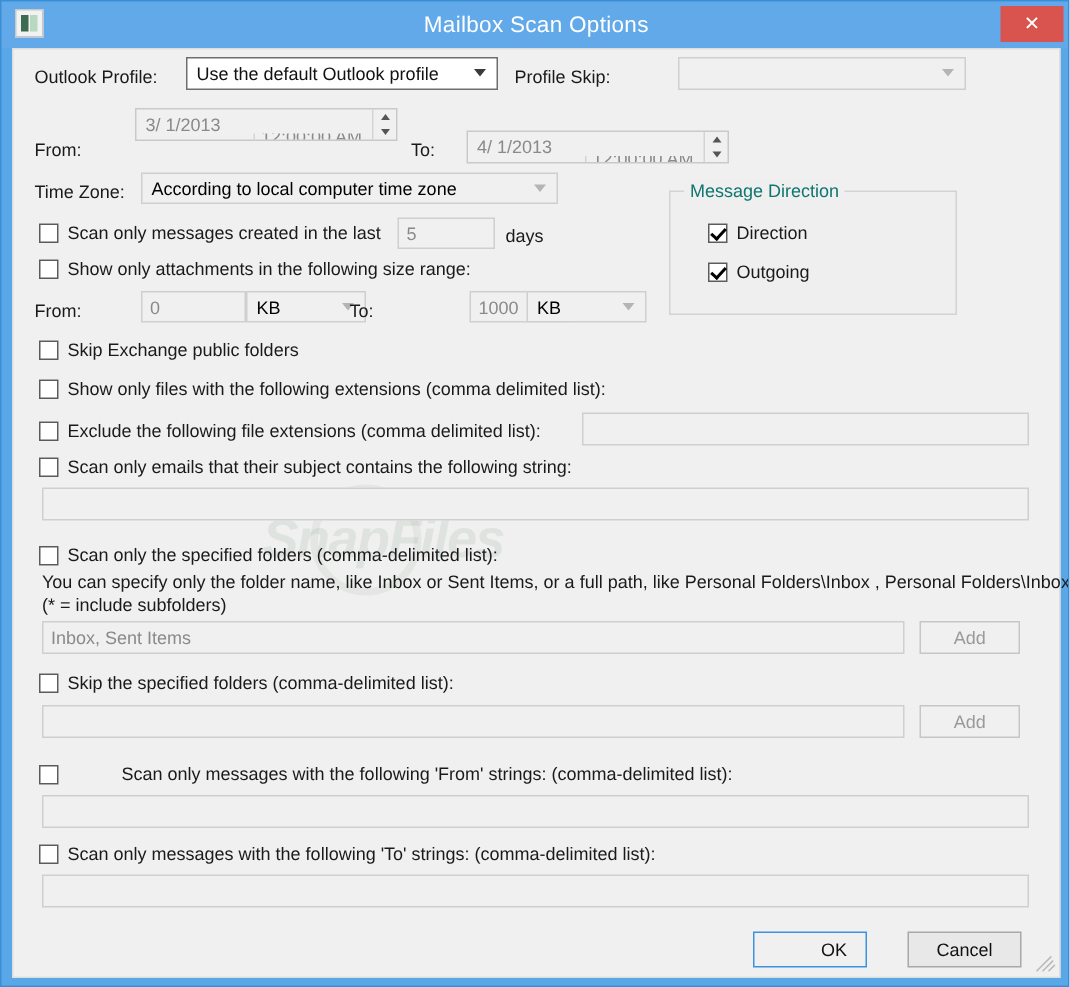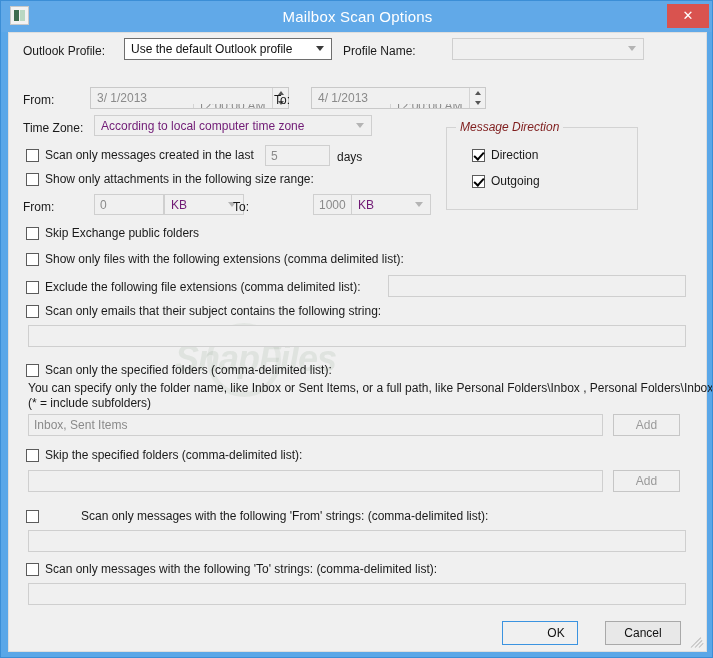--- a/index.html
+++ b/index.html
@@ -130,21 +130,21 @@
     align-items: center;
     overflow: hidden;
     white-space: nowrap;
   }
   .combo {
     position: absolute;
     box-sizing: border-box;
     background: #f0f0f0;
     border: 1px solid #cfcfcf;
     font-size: 12px;
-    color: #701a75;
+    color: #000000;
     display: flex;
     align-items: center;
     padding-left: 6px;
   }
   .combo.enabled {
     background: #ffffff;
     border: 1px solid #6e6e6e;
     color: #111111;
   }
   .combo .arrow {
@@ -226,22 +226,21 @@
     box-sizing: border-box;
     border: 1px solid #d3d3d3;
     background: #efefef;
   }
   .groupbox .gtitle {
     position: absolute;
     top: -8px; left: 9px;
     background: #efefef;
     padding: 0 4px;
     font-size: 12px;
-    color: #7f1d1d;
-    font-style: italic;
+    color: #0f766e;
   }
   
   .btn {
     position: absolute;
     box-sizing: border-box;
     background: #f0f0f0;
     border: 1px solid #c6c6c6;
     font-size: 12px;
     color: #9a9a9a;
     display: flex;
@@ -308,29 +307,29 @@
   <div class="client">
 
     <div class="watermark2"></div>
     <div class="watermark">SnapFiles</div>
 
     <div class="lbl" style="left:14px; top:11px;">Outlook Profile:</div>
     <div class="combo enabled" style="left:115px; top:5px; width:208px; height:22px;">
       <span>Use the default Outlook profile</span>
       <span class="arrow"></span>
     </div>
-    <div class="lbl" style="left:334px; top:11px;">Profile Name:</div>
+    <div class="lbl" style="left:334px; top:11px;">Profile Skip:</div>
     <div class="combo" style="left:443px; top:5px; width:192px; height:22px;">
       <span></span>
       <span class="arrow"></span>
     </div>
 
 
     <div class="lbl" style="left:14px; top:60px;">From:</div>
-    <div class="datebox" style="left:81px; top:54px; width:199px; height:22px;">
+    <div class="datebox" style="left:81px; top:39px; width:175px; height:22px;">
       <div class="dseg">3/  1/2013</div>
       <div class="tseg">12:00:00 AM</div>
       <div class="spin">
           <div class="up"></div>
           <div class="dn"></div>
         </div>
     </div>
 
     <div class="lbl" style="left:265px; top:60px;">To:</div>
     <div class="datebox" style="left:302px; top:54px; width:175px; height:22px;">

